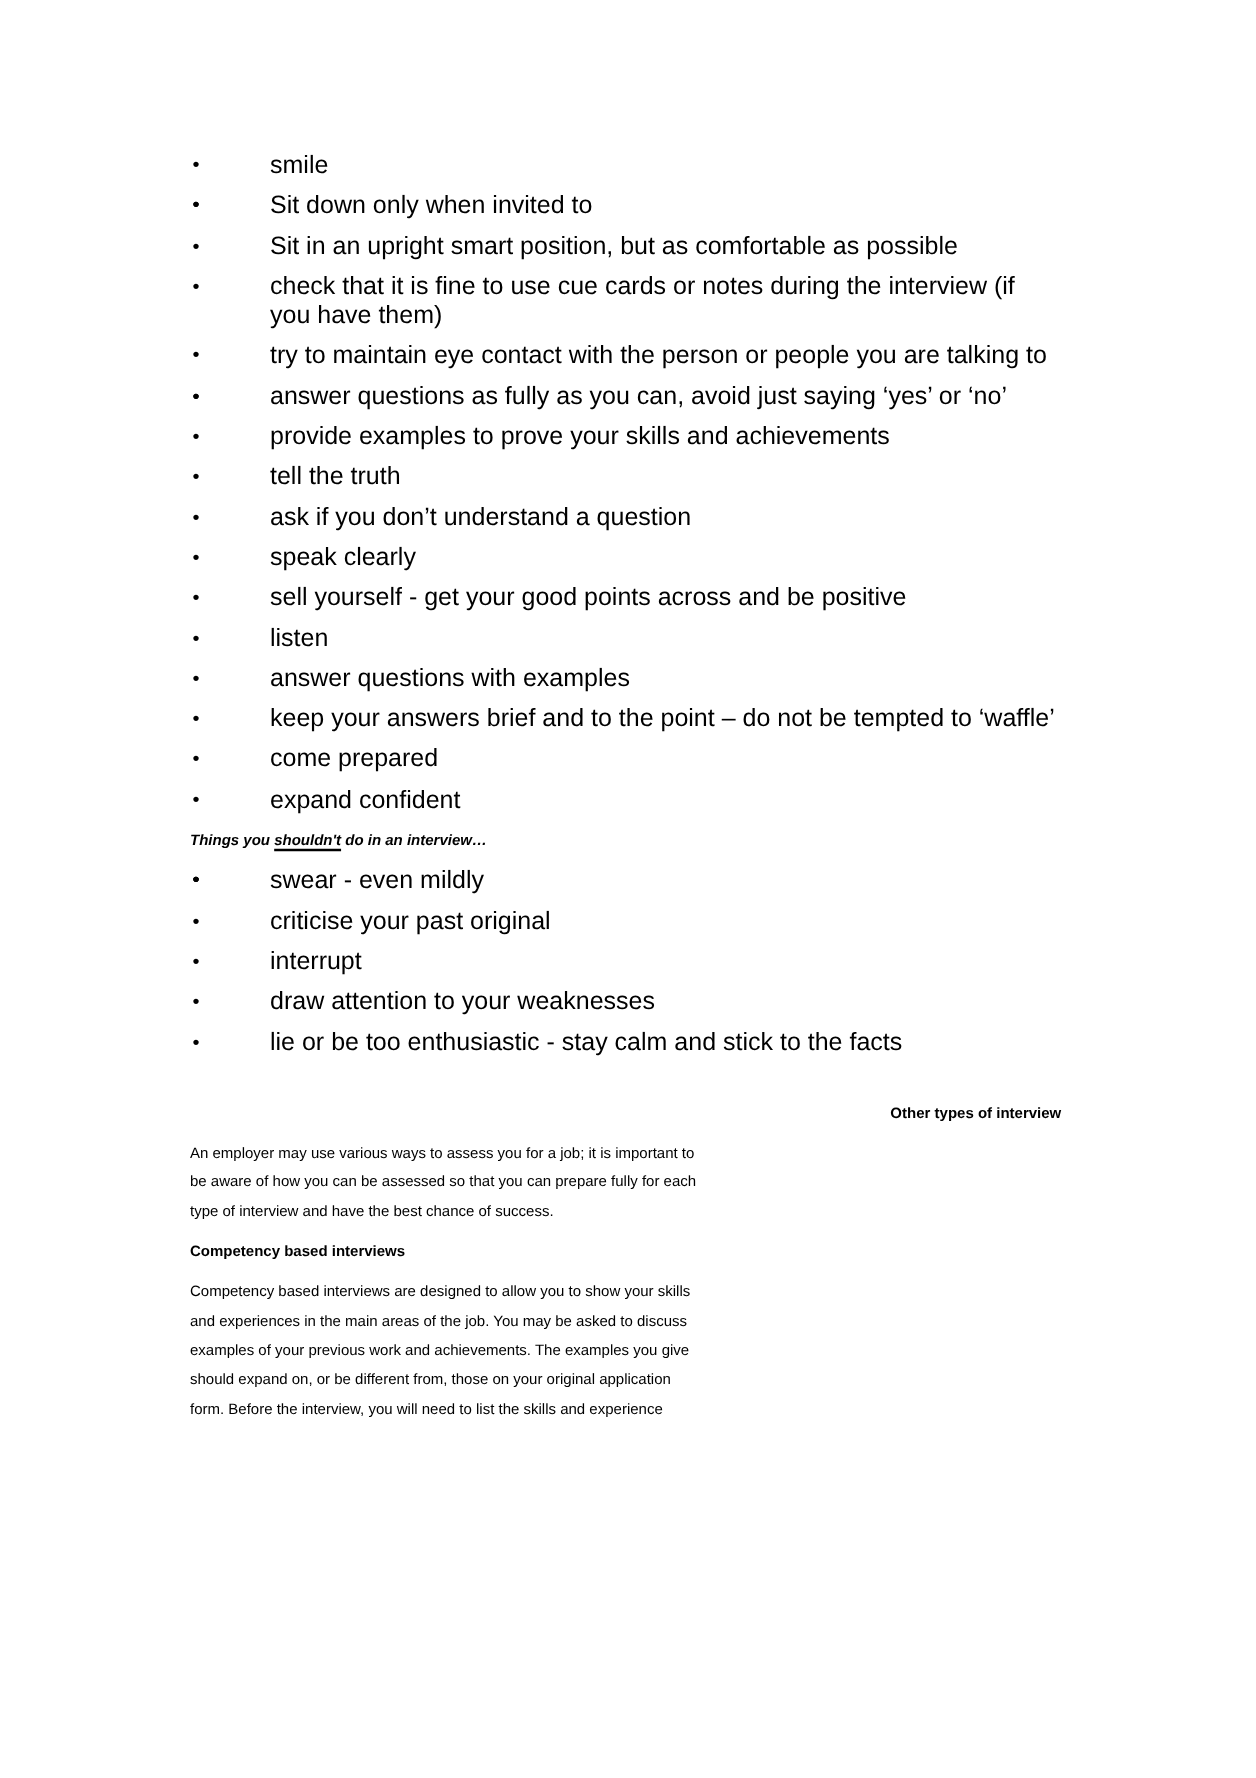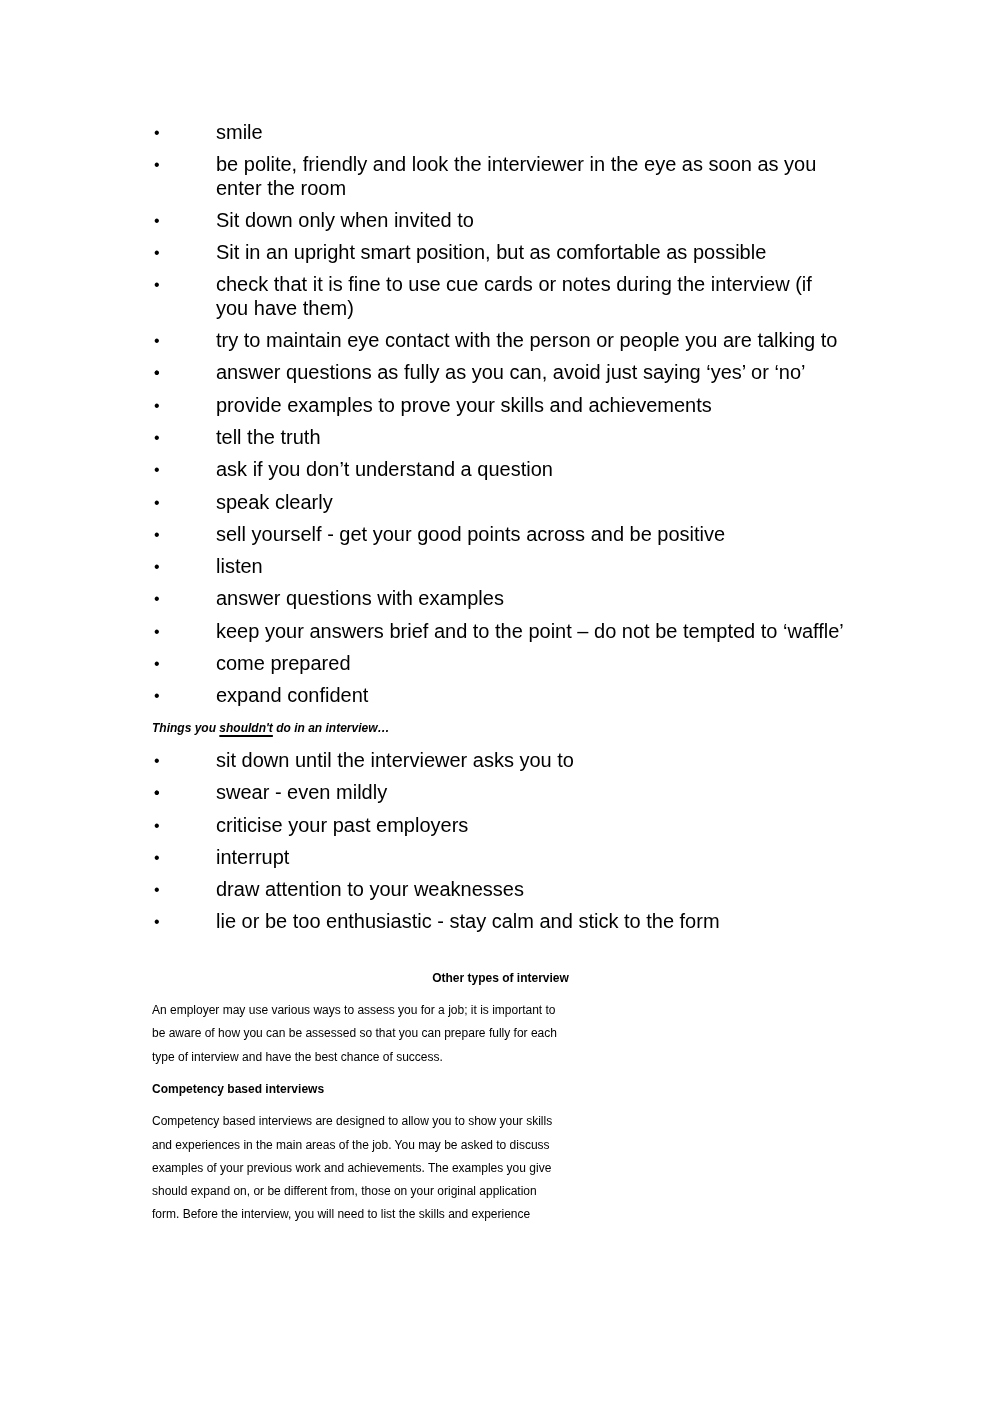--- a/index.html
+++ b/index.html
@@ -53,39 +53,38 @@
     font-weight: bold;
     font-style: italic;
   }
   h2.dont-heading .underline {
     text-decoration: underline;
     text-decoration-thickness: 2.2px;
     text-underline-offset: 3px;
   }
   h2.center-heading {
     font-weight: bold;
-    text-align: center;
+    text-align: right;
     margin-top: 33px;
   }
   h3.sub-heading {
     font-weight: bold;
   }
   p.body-paragraph {
     white-space: pre-line;
   }
 </style>
 </head>
 <body>
 
 <div class="page">
 
   <ul class="bullet-list" id="do-list">
       <li><span class="bullet">•</span><span class="li-text">smile</span></li>
-      <li><span class="bullet">•</span><span class="li-text">be polite, friendly and look the interviewer in the eye as soon as you
-enter the room</span></li>
+      <li><span class="bullet">•</span></li>
       <li><span class="bullet">•</span><span class="li-text">Sit down only when invited to</span></li>
       <li><span class="bullet">•</span><span class="li-text">Sit in an upright smart position, but as comfortable as possible</span></li>
       <li><span class="bullet">•</span><span class="li-text">check that it is fine to use cue cards or notes during the interview (if
 you have them)</span></li>
       <li><span class="bullet">•</span><span class="li-text">try to maintain eye contact with the person or people you are talking to</span></li>
       <li><span class="bullet">•</span></li>
       <li><span class="bullet">•</span><span class="li-text">answer questions as fully as you can, avoid just saying ‘yes’ or ‘no’</span></li>
       <li><span class="bullet">•</span><span class="li-text">provide examples to prove your skills and achievements</span></li>
       <li><span class="bullet">•</span><span class="li-text">tell the truth</span></li>
       <li><span class="bullet">•</span><span class="li-text">ask if you don’t understand a question</span></li>
@@ -96,27 +95,27 @@
       <li><span class="bullet">•</span><span class="li-text">keep your answers brief and to the point – do not be tempted to ‘waffle’</span></li>
       <li><span class="bullet">•</span><span class="li-text">come prepared</span></li>
       <li><span class="bullet">•</span><span class="li-text">expand confident</span></li>
     </ul>
 
   <h2 class="dont-heading">
     <span>Things you </span><span class="underline">shouldn't</span><span> do in an interview…</span>
   </h2>
 
   <ul class="bullet-list" id="dont-list">
-      <li><span class="bullet">•</span><span class="li-text">sit down until the interviewer asks you to</span></li>
+      <li><span class="bullet">•</span></li>
       <li><span class="bullet">•</span></li>
       <li><span class="bullet">•</span><span class="li-text">swear - even mildly</span></li>
-      <li><span class="bullet">•</span><span class="li-text">criticise your past employers</span></li>
+      <li><span class="bullet">•</span><span class="li-text">criticise your past original</span></li>
       <li><span class="bullet">•</span><span class="li-text">interrupt</span></li>
       <li><span class="bullet">•</span><span class="li-text">draw attention to your weaknesses</span></li>
-      <li><span class="bullet">•</span><span class="li-text">lie or be too enthusiastic - stay calm and stick to the form</span></li>
+      <li><span class="bullet">•</span><span class="li-text">lie or be too enthusiastic - stay calm and stick to the facts</span></li>
     </ul>
 
   <h2 class="center-heading">Other types of interview</h2>
 
   <p class="body-paragraph">An employer may use various ways to assess you for a job; it is important to
 be aware of how you can be assessed so that you can prepare fully for each
 type of interview and have the best chance of success.</p>
 
   <h3 class="sub-heading">Competency based interviews</h3>
 

